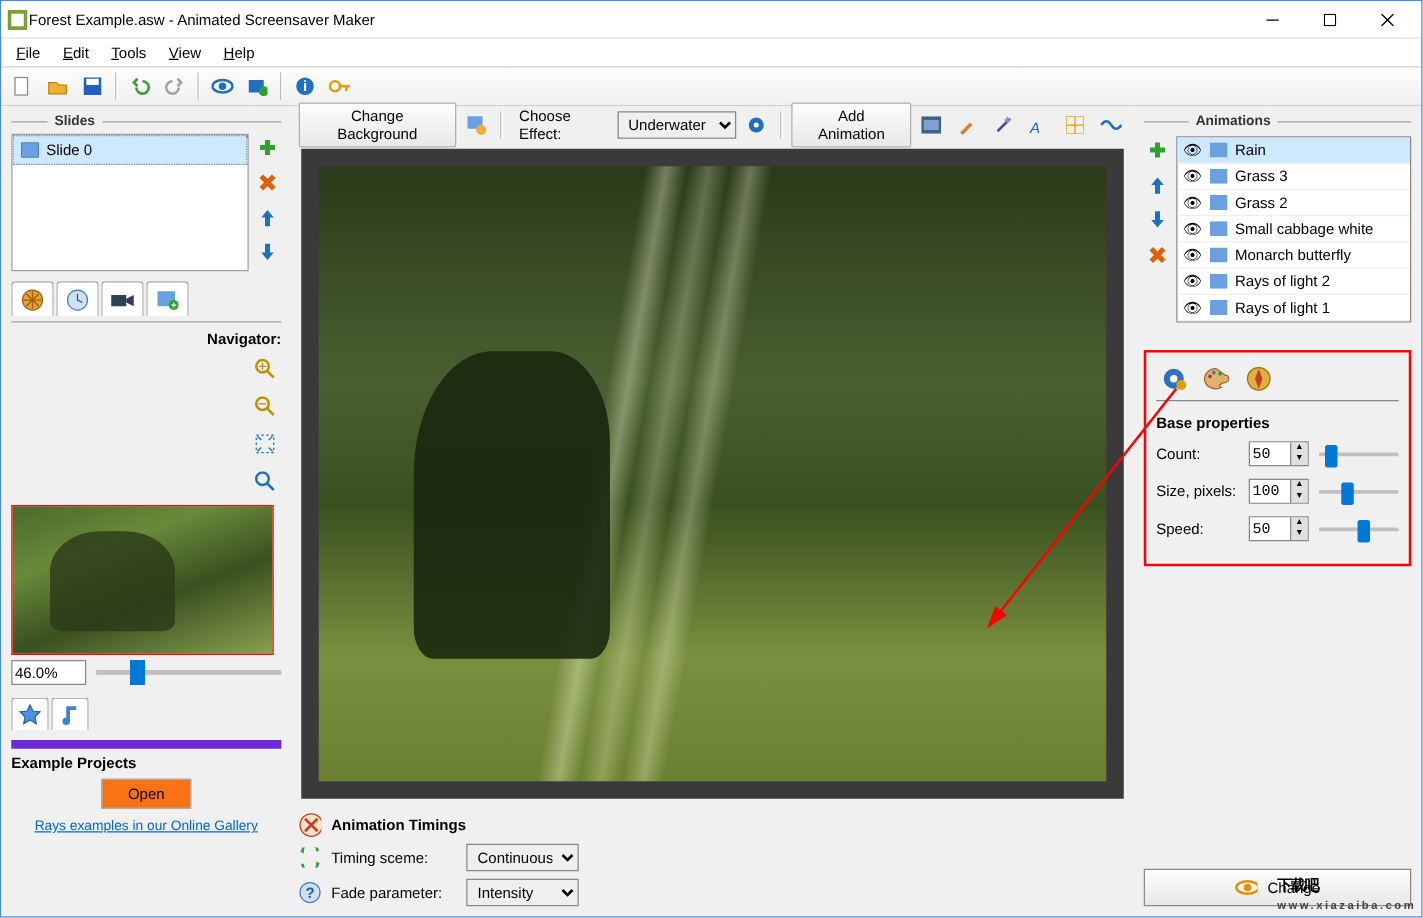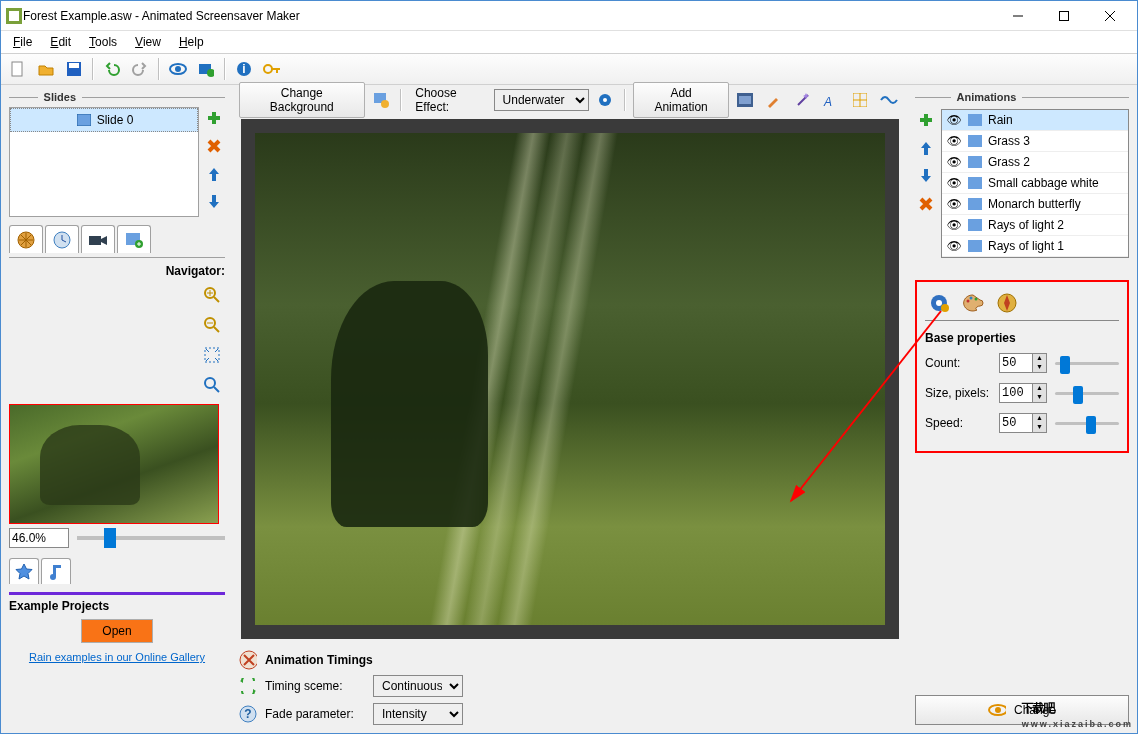--- a/index.html
+++ b/index.html
@@ -27,21 +27,21 @@
 .rightpanel { width: 230px; background: #f0f0f0; padding: 6px 8px; display: flex; flex-direction: column; gap: 6px; position: relative; }
 
 
 .grouphdr { display: flex; align-items: center; gap: 6px; }
 .grouphdr .line { flex: 1; height: 1px; background: #a0a0a0; }
 .grouphdr .lbl { font-weight: bold; font-size: 11px; color: #333; }
 
 
 .slidesrow { display: flex; gap: 4px; }
 .slideslist { flex: 1; height: 110px; background: #fff; border: 1px solid #a0a0a0; }
-.slideitem { background: #cde8ff; border: 1px dotted #888; padding: 2px 4px; display: flex; align-items: center; gap: 4px; justify-content: center; }
+.slideitem { background: #cde8ff; border: 1px dotted #888; padding: 2px 4px; display: flex; align-items: center; gap: 4px; }
 .slidebtns { display: flex; flex-direction: column; gap: 6px; align-items: center; }
 .slidebtns .tbtn { width: 22px; height: 22px; }
 
 
 .tabstrip { display: flex; gap: 2px; margin-top: 4px; }
 .tab { width: 34px; height: 28px; background: #fff; border: 1px solid #a0a0a0; border-bottom: none; border-radius: 3px 3px 0 0; display: flex; align-items: center; justify-content: center; }
 .tab.active { background: #fff; }
 .tabpanel { background: #f0f0f0; border-top: 1px solid #a0a0a0; padding-top: 6px; }
 
 
@@ -51,21 +51,21 @@
 .preview::before { content: ""; position: absolute; left: 30px; top: 20px; width: 100px; height: 80px; background: #2a3a18; border-radius: 40% 40% 10% 10%; opacity: 0.8; }
 .zoomrow { display: flex; align-items: center; gap: 8px; margin-top: 4px; }
 .zoomrow input[type=text] { width: 60px; border: 1px solid #888; padding: 2px; }
 .zoomslider { flex: 1; }
 
 
 .ministrip { display: flex; gap: 2px; margin-top: 6px; }
 .minitab { width: 30px; height: 26px; border: 1px solid #a0a0a0; border-bottom: none; background: #fff; border-radius: 3px 3px 0 0; display: flex; align-items: center; justify-content: center; }
 
 
-.examplebox { margin-top: 4px; border-top: 3px solid #6d28d9; padding-top: 4px; }
+.examplebox { margin-top: 4px; border-top: 7px solid #6d28d9; padding-top: 4px; }
 .examplebox .lbl { font-weight: bold; }
 .exlist { width: 200px; height: 72px; background: #fff; border: 1px solid #888; margin-top: 4px; overflow-y: scroll; }
 .exlist .item { padding: 0 4px; cursor: default; }
 .exlist .item.sel { background: #0078d7; color: #fff; }
 .openbtn { display: block; margin: 6px auto 0; padding: 4px 20px; background: #f97316; border: 1px solid #adadad; }
 .gallink { display: block; text-align: center; color: #0066cc; text-decoration: underline; margin-top: 8px; font-size: 11px; }
 
 
 .centertop { height: 30px; display: flex; align-items: center; padding: 0 6px; gap: 4px; }
 .centertop .btn { padding: 3px 10px; background: linear-gradient(#fdfdfd,#e8e8e8); border: 1px solid #b0b0b0; border-radius: 2px; }
@@ -352,21 +352,21 @@
       <div class="minitab">
           <svg width="16" height="18">
             <path d="M5 2h8v3H8v9a3 3 0 1 1-3-3z" fill="#4080d0"></path>
           </svg>
         </div>
     </div>
 
     <div class="examplebox">
       <span class="lbl">Example Projects</span>
       <button class="openbtn">Open</button>
-      <a class="gallink">Rain examples in our Online Gallery</a>
+      <a class="gallink">Rays examples in our Online Gallery</a>
     </div>
   </div>
 
   <div class="centerpanel">
     <div class="centertop">
       <button class="btn">Change Background</button>
       <div class="tbtn">
           <svg width="16" height="16">
             <rect x="1" y="1" width="12" height="10" fill="#6aa0e0"></rect>
             <circle cx="12" cy="12" r="4" fill="#f0b030"></circle>

